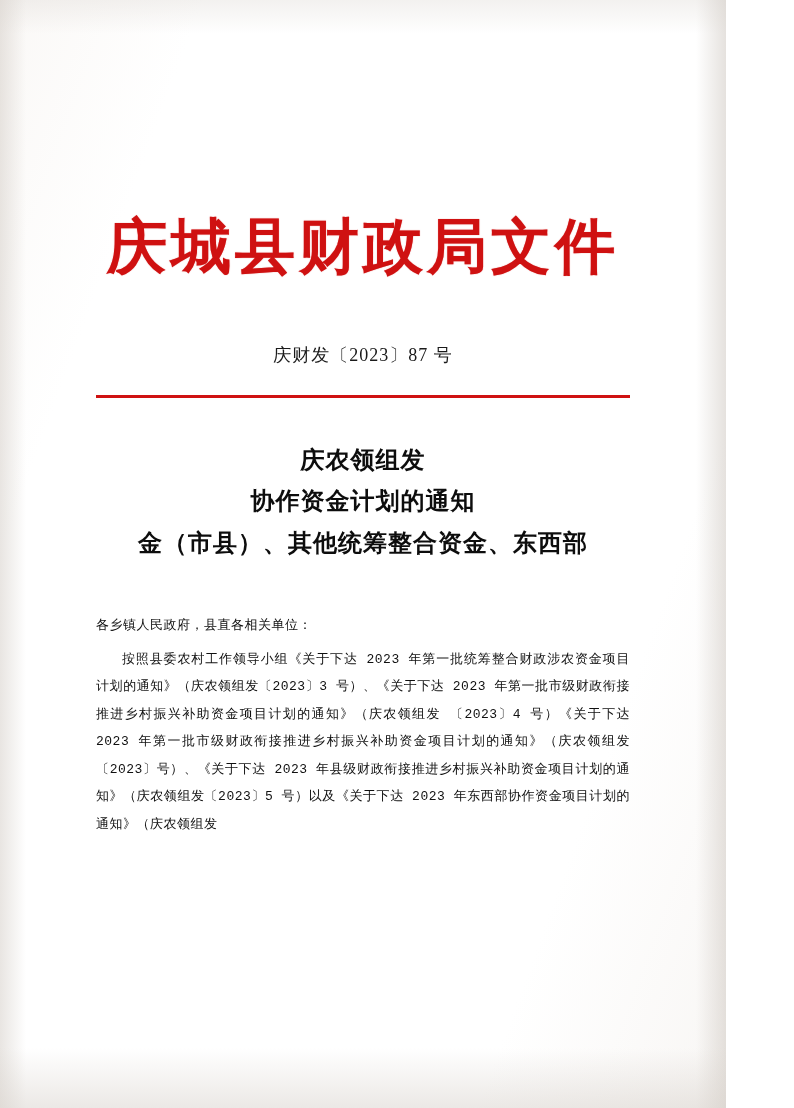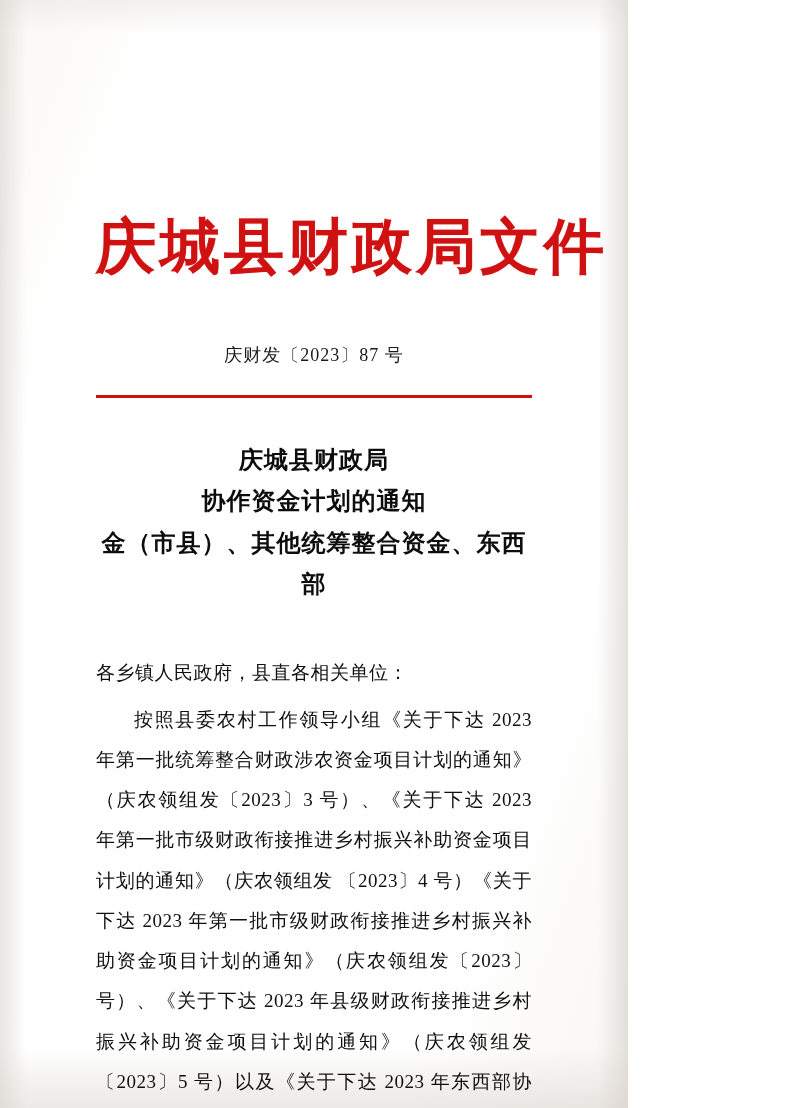--- a/index.html
+++ b/index.html
@@ -10,21 +10,21 @@
     width: 794px;
     height: 1108px;
     background: #ffffff;
     font-family: "Liberation Serif", "DejaVu Serif", serif;
     overflow: hidden;
   }
 
   
   .page {
     position: relative;
-    width: 628px;
+    width: 726px;
     height: 1108px;
     background:
       linear-gradient(110deg, rgba(250,248,246,1) 0%, rgba(255,255,255,1) 18%, rgba(255,255,255,1) 78%, rgba(248,246,244,1) 100%),
       #ffffff;
     box-sizing: border-box;
     overflow: hidden;
   }
   
   .scan-shade-left {
     position: absolute; left: 0; top: 0; width: 26px; height: 100%;
@@ -92,25 +92,26 @@
     color: #0d0d0d;
     letter-spacing: 1px;
   }
   .title-line {
     display: block;
   }
 
   
   .body-block {
     margin-top: 48px;
-    font-size: 19px;
+    font-size: 13px;
     line-height: 2.12;
     color: #101010;
     text-align: justify;
     letter-spacing: 0.5px;
+    font-family: Liberation Mono, monospace;
   }
   .salutation {
     margin: 0 0 6px 0;
   }
   .para {
     margin: 0;
     text-indent: 2em;
     text-align: justify;
     text-justify: inter-ideograph;
   }
@@ -126,21 +127,21 @@
 
   <div class="content">
 
     <div class="masthead">庆城县财政局文件</div>
 
     <div class="doc-number">庆财发〔2023〕87 号</div>
 
     <div class="red-rule"></div>
 
     <div class="title-block">
-      <span class="title-line">庆城县财政局</span>
+      <span class="title-line">庆农领组发</span>
       <span class="title-line">协作资金计划的通知</span>
       <span class="title-line">金（市县）、其他统筹整合资金、东西部</span>
     </div>
 
     <div class="body-block">
       <p class="salutation">各乡镇人民政府，县直各相关单位：</p>
       <p class="para">按照县委农村工作领导小组《关于下达 2023 年第一批统筹整合财政涉农资金项目计划的通知》（庆农领组发〔2023〕3 号）、《关于下达 2023 年第一批市级财政衔接推进乡村振兴补助资金项目计划的通知》（庆农领组发 〔2023〕4 号）《关于下达 2023 年第一批市级财政衔接推进乡村振兴补助资金项目计划的通知》（庆农领组发〔2023〕号）、《关于下达 2023 年县级财政衔接推进乡村振兴补助资金项目计划的通知》（庆农领组发〔2023〕5 号）以及《关于下达 2023 年东西部协作资金项目计划的通知》（庆农领组发</p>
     </div>
 
   </div>

